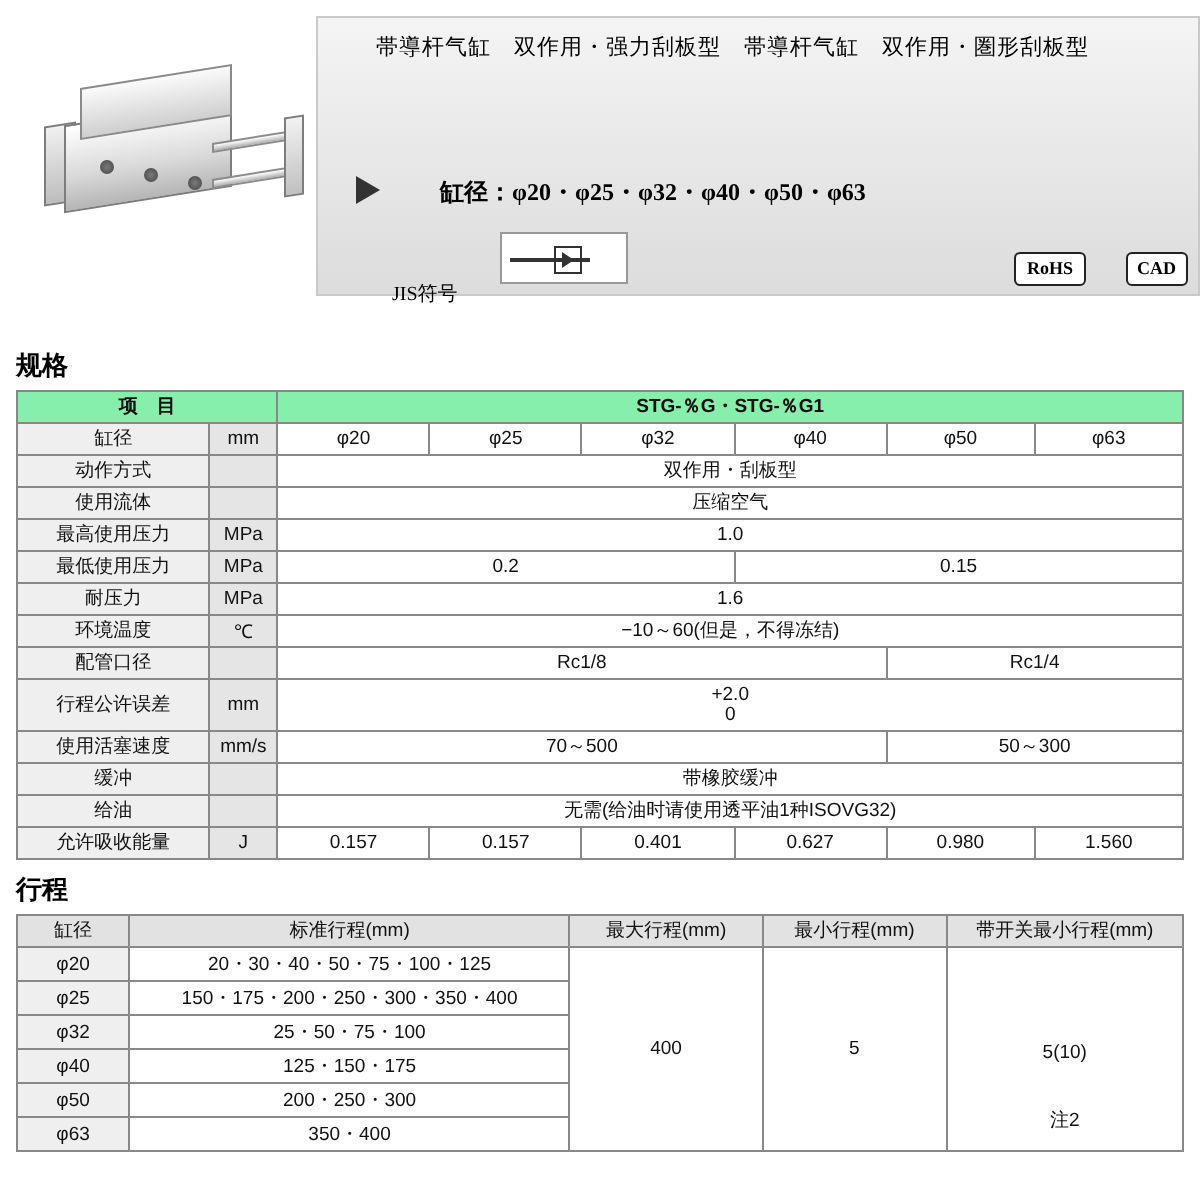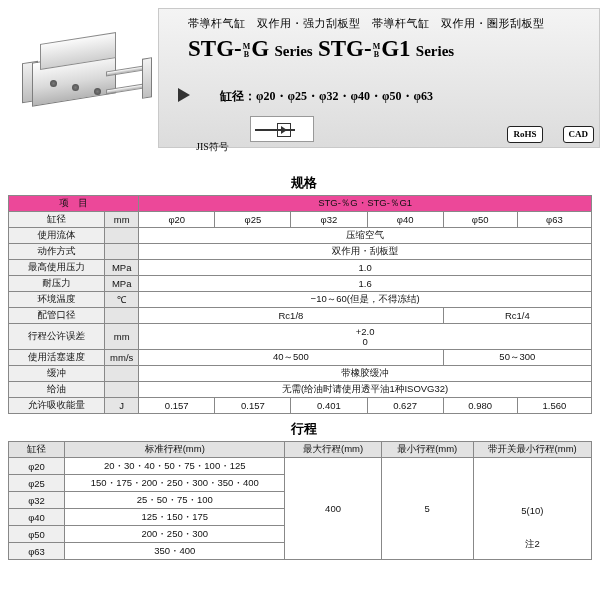--- a/index.html
+++ b/index.html
@@ -85,33 +85,33 @@
   .cyl .rod1 { left:92px; top:50px; width:44px; }
   .cyl .rod2 { left:92px; top:68px; width:44px; }
   .cyl .endp {
     position:absolute; left:128px; top:40px; width:10px; height:40px;
     background:linear-gradient(to bottom,#f2f2f2,#c0c0c0);
     border:1px solid #7d7d7d; transform:skewY(-9deg);
   }
   .cyl .hole { position:absolute; width:7px; height:7px; border-radius:50%;
     background:radial-gradient(#7a7a7a,#444); }
   
-  .sec-title { font-size:13px; font-weight:bold; margin:6px 0 3px 8px;text-align:center; }
+  .sec-title { font-size:13px; font-weight:bold; margin:6px 0 3px 8px; }
   
   table { border-collapse:collapse; }
   .spec-table, .stroke-table {
     margin-left:8px; width:584px; table-layout:fixed;
     border:1px solid #555;
   }
   .spec-table td, .spec-table th,
   .stroke-table td, .stroke-table th {
     border:1px solid #888; font-size:9.5px; text-align:center;
     padding:1px 2px; height:15px; color:#111;
   }
-  .spec-table th { background:#ec4899; font-weight:normal; }
+  .spec-table th { background:#86efac; font-weight:bold; }
   .lbl { background:#efefef; text-align:left; padding-left:6px; }
   .unit { background:#e5e5e5; }
   .stroke-table th { background:#e2e2e2; font-weight:normal; }
   .stroke-table td.bore { background:#efefef; }
   .nowrap { white-space:nowrap;margin-left:48px; }
 </style>
 </head>
 <body>
 
 <div class="header">
@@ -124,26 +124,20 @@
     <div class="rod1"></div>
     <div class="rod2"></div>
     <div class="endp"></div>
     <div class="hole" style="left:36px;top:62px;"></div>
     <div class="hole" style="left:58px;top:66px;"></div>
     <div class="hole" style="left:80px;top:70px;"></div>
   </div>
 
   <div class="hdr-sub">帯導杆气缸　双作用・强力刮板型　帯導杆气缸　双作用・圏形刮板型</div>
 
-  <div class="hdr-title">
-    <span class="big">STG-</span><span class="mb-stack"><span>M</span><br><span>B</span></span><span class="big">G</span>
-    <span class="ser">Series</span>
-    <span class="big">STG-</span><span class="mb-stack"><span>M</span><br><span>B</span></span><span class="big">G1</span>
-    <span class="ser">Series</span>
-  </div>
 
   <div class="arrow-mark"></div>
   <div class="hdr-bore">缸径：φ20・φ25・φ32・φ40・φ50・φ63</div>
 
   <div class="jis">JIS符号</div>
   <div class="jis-box">
     <div class="rod"></div>
       <div class="blk"></div>
       <div class="tri"></div>
   </div>
@@ -175,33 +169,39 @@
         <td class="lbl">缸径</td>
         <td class="unit">mm</td>
         <td colspan="1">φ20</td>
         <td colspan="1">φ25</td>
         <td colspan="1">φ32</td>
         <td colspan="1">φ40</td>
         <td colspan="1">φ50</td>
         <td colspan="1">φ63</td>
       </tr>
       <tr>
+        <td class="lbl">动作方式</td>
+        <td class="unit"></td>
+        <td colspan="6">双作用・刮板型</td>
+      </tr>
+      <tr>
         <td class="lbl">使用流体</td>
         <td class="unit"></td>
         <td colspan="6">压缩空气</td>
-      </tr>
-      <tr>
-        <td class="lbl">动作方式</td>
-        <td class="unit"></td>
-        <td colspan="6">双作用・刮板型</td>
       </tr>
       <tr>
         <td class="lbl">最高使用压力</td>
         <td class="unit">MPa</td>
         <td colspan="6">1.0</td>
+      </tr>
+      <tr>
+        <td class="lbl">最低使用压力</td>
+        <td class="unit">MPa</td>
+        <td colspan="3">0.2</td>
+        <td colspan="3">0.15</td>
       </tr>
       <tr>
         <td class="lbl">耐压力</td>
         <td class="unit">MPa</td>
         <td colspan="6">1.6</td>
       </tr>
       <tr>
         <td class="lbl">环境温度</td>
         <td class="unit">℃</td>
         <td colspan="6">−10～60(但是，不得冻结)</td>
@@ -216,21 +216,21 @@
         <td class="lbl">行程公许误差</td>
         <td class="unit">mm</td>
         <td colspan="6" style="height: 26px;">
           <span style="display:block;line-height:10px">+2.0</span>
           <span style="display:block;line-height:10px">0</span>
         </td>
       </tr>
       <tr>
         <td class="lbl">使用活塞速度</td>
         <td class="unit">mm/s</td>
-        <td colspan="4">40～500</td>
+        <td colspan="4">70～500</td>
         <td colspan="2">50～300</td>
       </tr>
       <tr>
         <td class="lbl">缓冲</td>
         <td class="unit"></td>
         <td colspan="6">带橡胶缓冲</td>
       </tr>
       <tr>
         <td class="lbl">给油</td>
         <td class="unit"></td>

